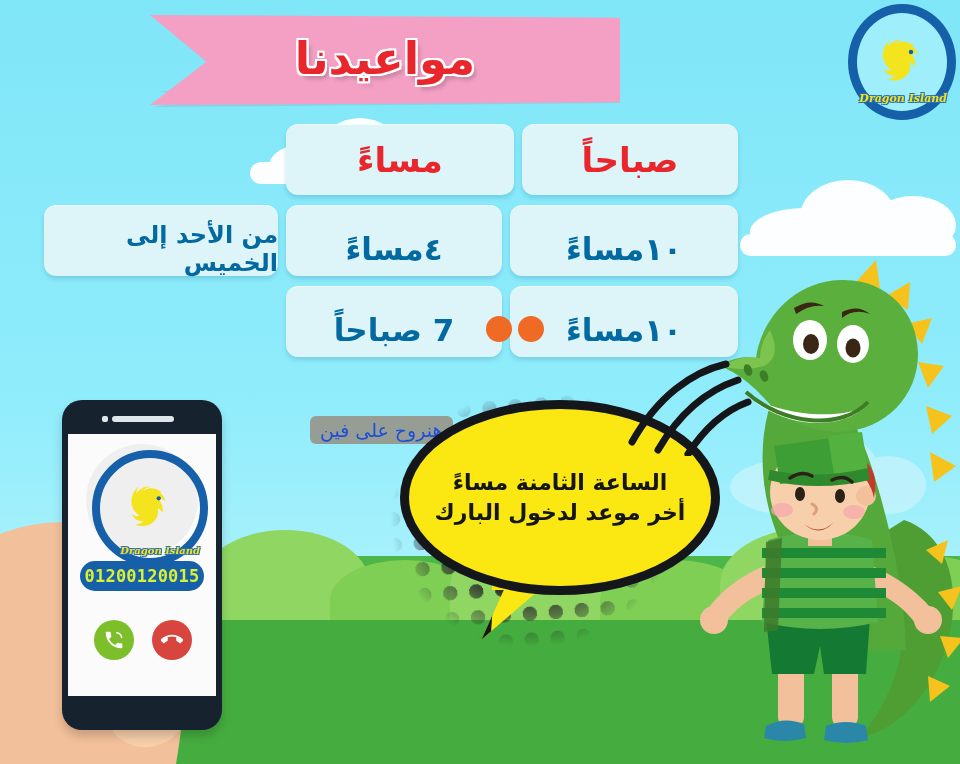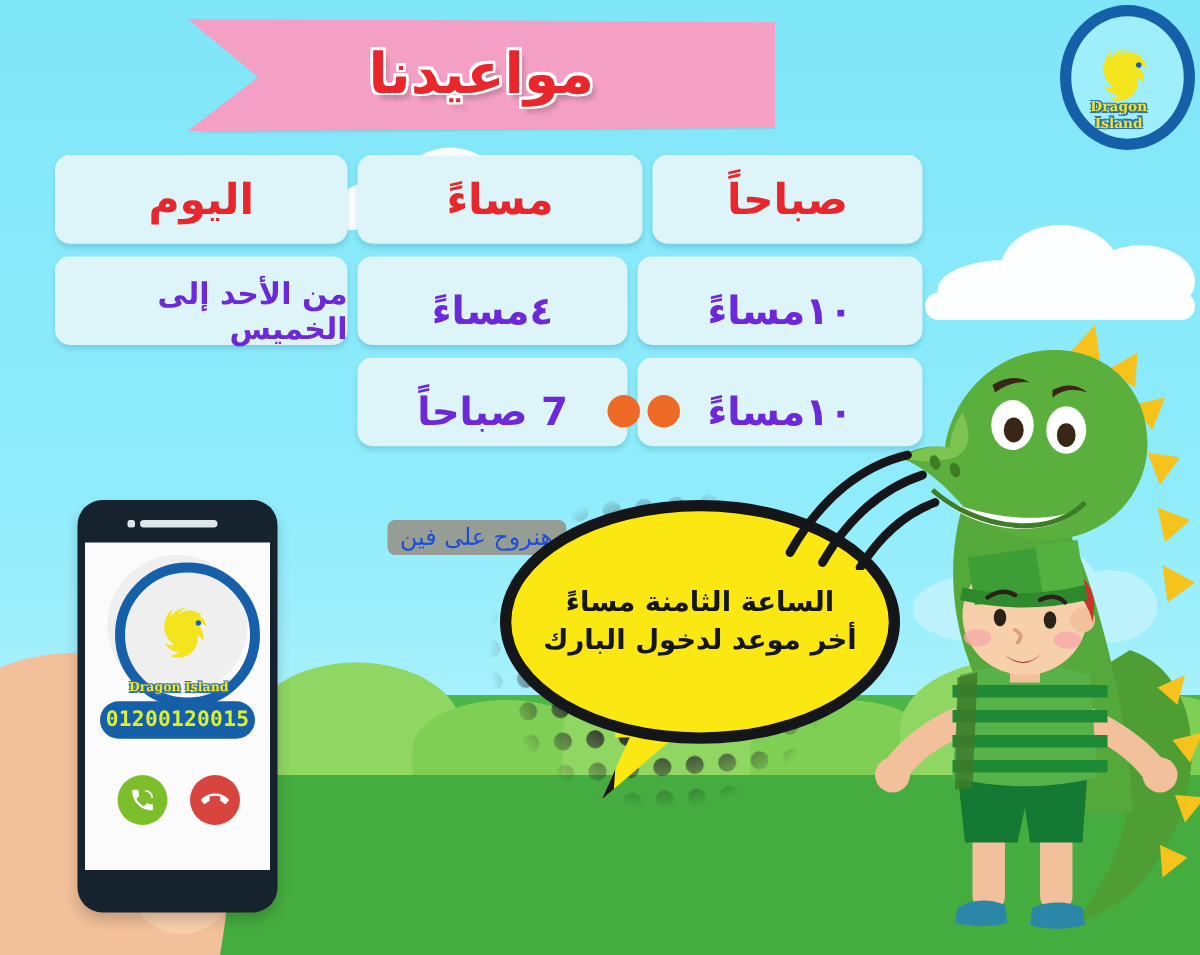--- a/index.html
+++ b/index.html
@@ -35,36 +35,36 @@
         2px 0 0 #fff,-2px 0 0 #fff,0 2px 0 #fff,0 -2px 0 #fff,
         2px 2px 0 #fff,-2px 2px 0 #fff,2px -2px 0 #fff,-2px -2px 0 #fff,
         4px 5px 4px rgba(0,0,0,.18);
      letter-spacing:1px;padding-bottom:4px;}
 
   
   .logo-badge{position:absolute;border-radius:50%;background:#9eeefb;
      display:flex;align-items:center;justify-content:center;}
   .logo-ring{border-radius:50%;border-style:solid;border-color:#1560a8;
      display:flex;align-items:center;justify-content:center;position:relative;}
-  .logo-word{position:absolute;left:0;right:14px;bottom:6%;text-align:center;
+  .logo-word{position:absolute;left:0;right:0;bottom:6%;text-align:right;
      color:#f4e41d;font-weight:bold;font-family:"DejaVu Serif","Liberation Serif",serif;
-     text-shadow:1px 1px 0 #2a6fb0,-1px 1px 0 #2a6fb0,1px -1px 0 #2a6fb0,-1px -1px 0 #2a6fb0;}
+     text-shadow:1px 1px 0 #2a6fb0,-1px 1px 0 #2a6fb0,1px -1px 0 #2a6fb0,-1px -1px 0 #2a6fb0;font-style:italic;}
 
   
   .table{position:absolute;left:38px;top:124px;width:700px;}
   .trow{display:flex;flex-direction:row;gap:8px;margin-bottom:10px;}
   .cell{background:#ddf5f9;border-radius:12px;height:70px;
      display:flex;align-items:center;justify-content:center;
      box-shadow:0 3px 4px rgba(40,120,150,.22);
      border-top:1px solid #f2fdff;}
   .c-day{width:234px;}
   .c-mor{width:216px;}
   .c-eve{width:228px;}
   .head-txt{color:#e8262c;font-size:34px;font-weight:bold;letter-spacing:.5px;}
-  .body-txt{color:#6d28d9;font-size:31px;font-weight:bold;margin-top:16px;}
+  .body-txt{color:#0369a1;font-size:31px;font-weight:bold;margin-top:16px;}
   .body-txt.small{font-size:24px;}
 
   
   .halftone{position:absolute;left:330px;top:395px;width:330px;height:300px;
      background-image:radial-gradient(#1a0d22 38%, transparent 40%);
      background-size:26px 26px;
      -webkit-mask-image:radial-gradient(ellipse 60% 60% at 62% 42%, #000 38%, transparent 72%);
              mask-image:radial-gradient(ellipse 60% 60% at 62% 42%, #000 38%, transparent 72%);
      opacity:.95;transform:rotate(-4deg);}
   .bubble-wrap{position:absolute;left:400px;top:400px;width:320px;height:230px;}
@@ -252,23 +252,20 @@
 
   <div class="table">
 
     <div class="trow">
       <div class="cell c-mor">
         <span class="head-txt">صباحاً</span>
       </div>
       <div class="cell c-eve">
         <span class="head-txt">مساءً</span>
       </div>
-      <div class="cell c-day">
-        <span class="head-txt">اليوم</span>
-      </div>
     </div>
 
     <div class="trow">
       <div class="cell c-eve">
         <span class="body-txt">١٠مساءً</span>
       </div>
       <div class="cell c-mor">
         <span class="body-txt">٤مساءً</span>
       </div>
       <div class="cell c-day">

